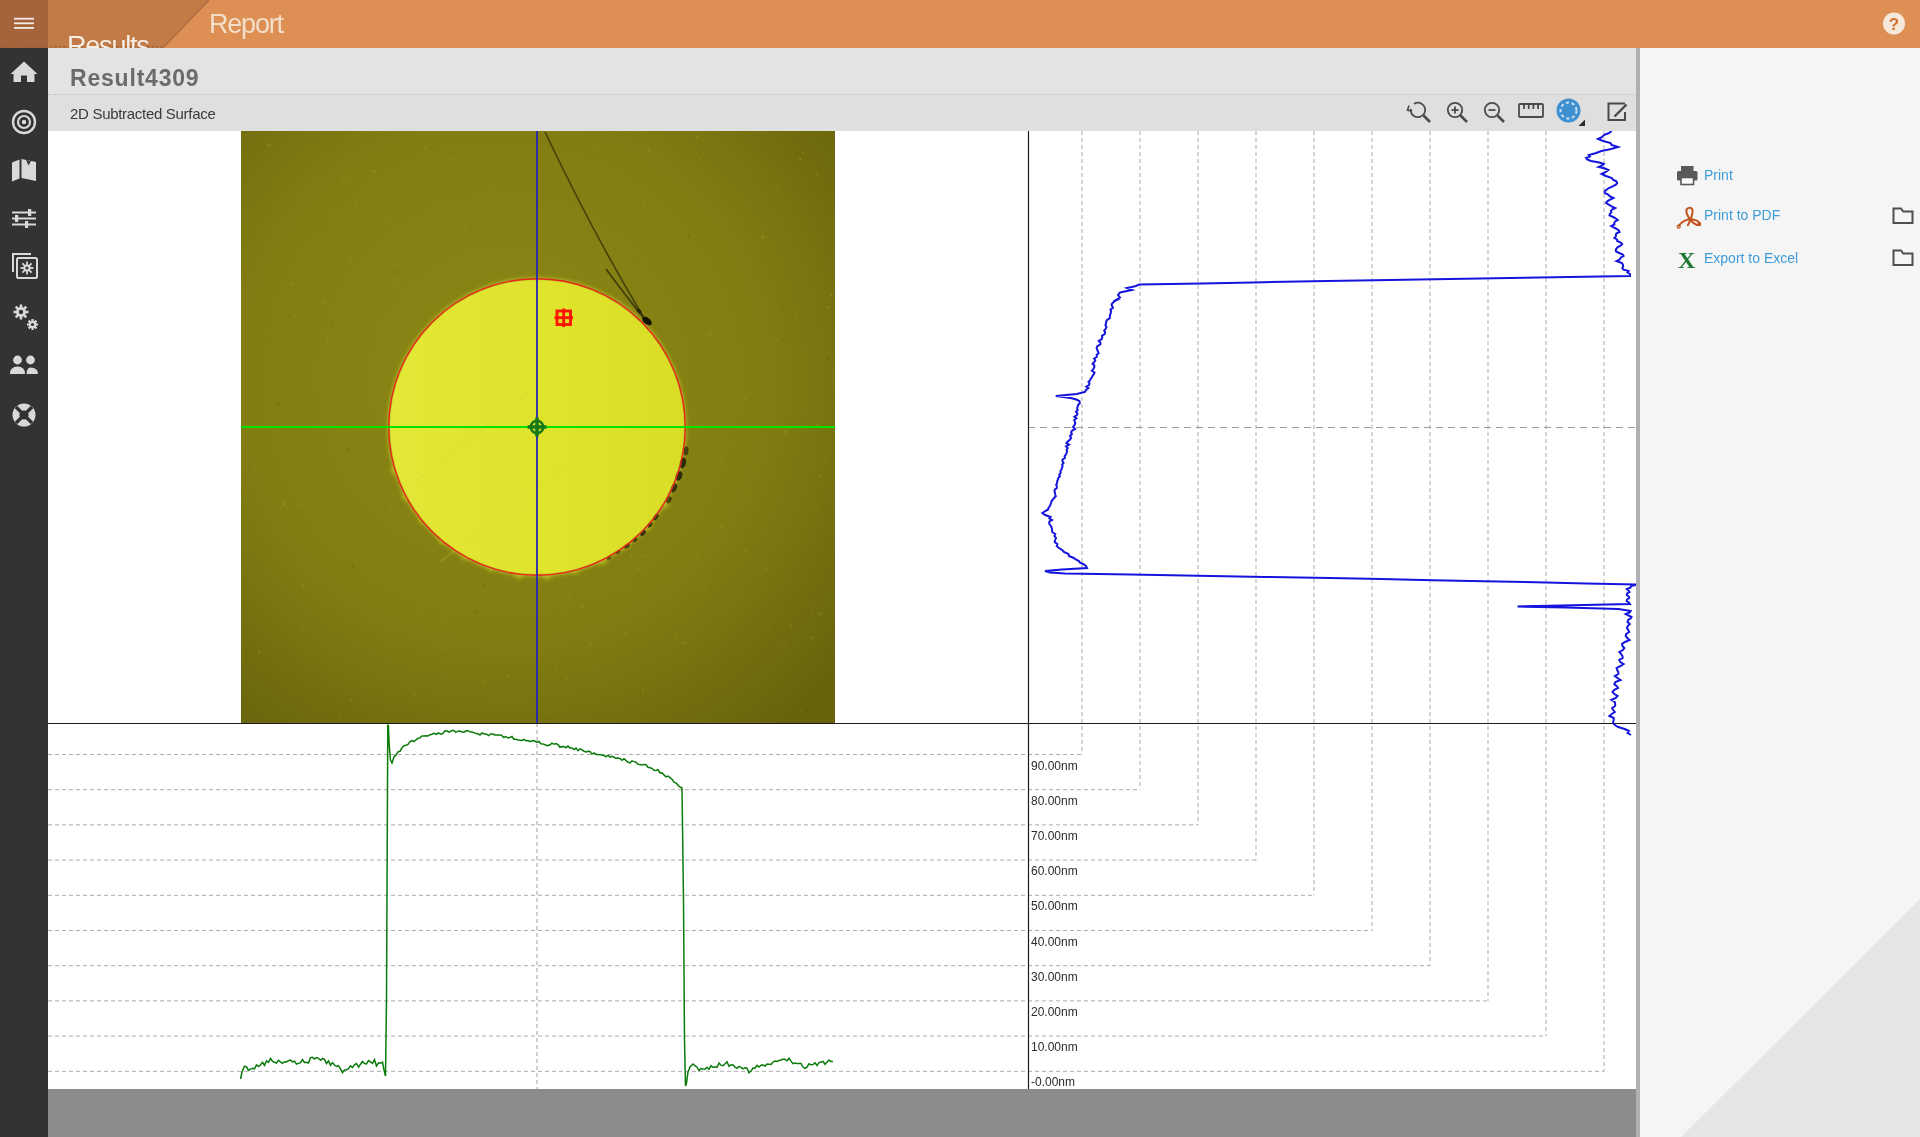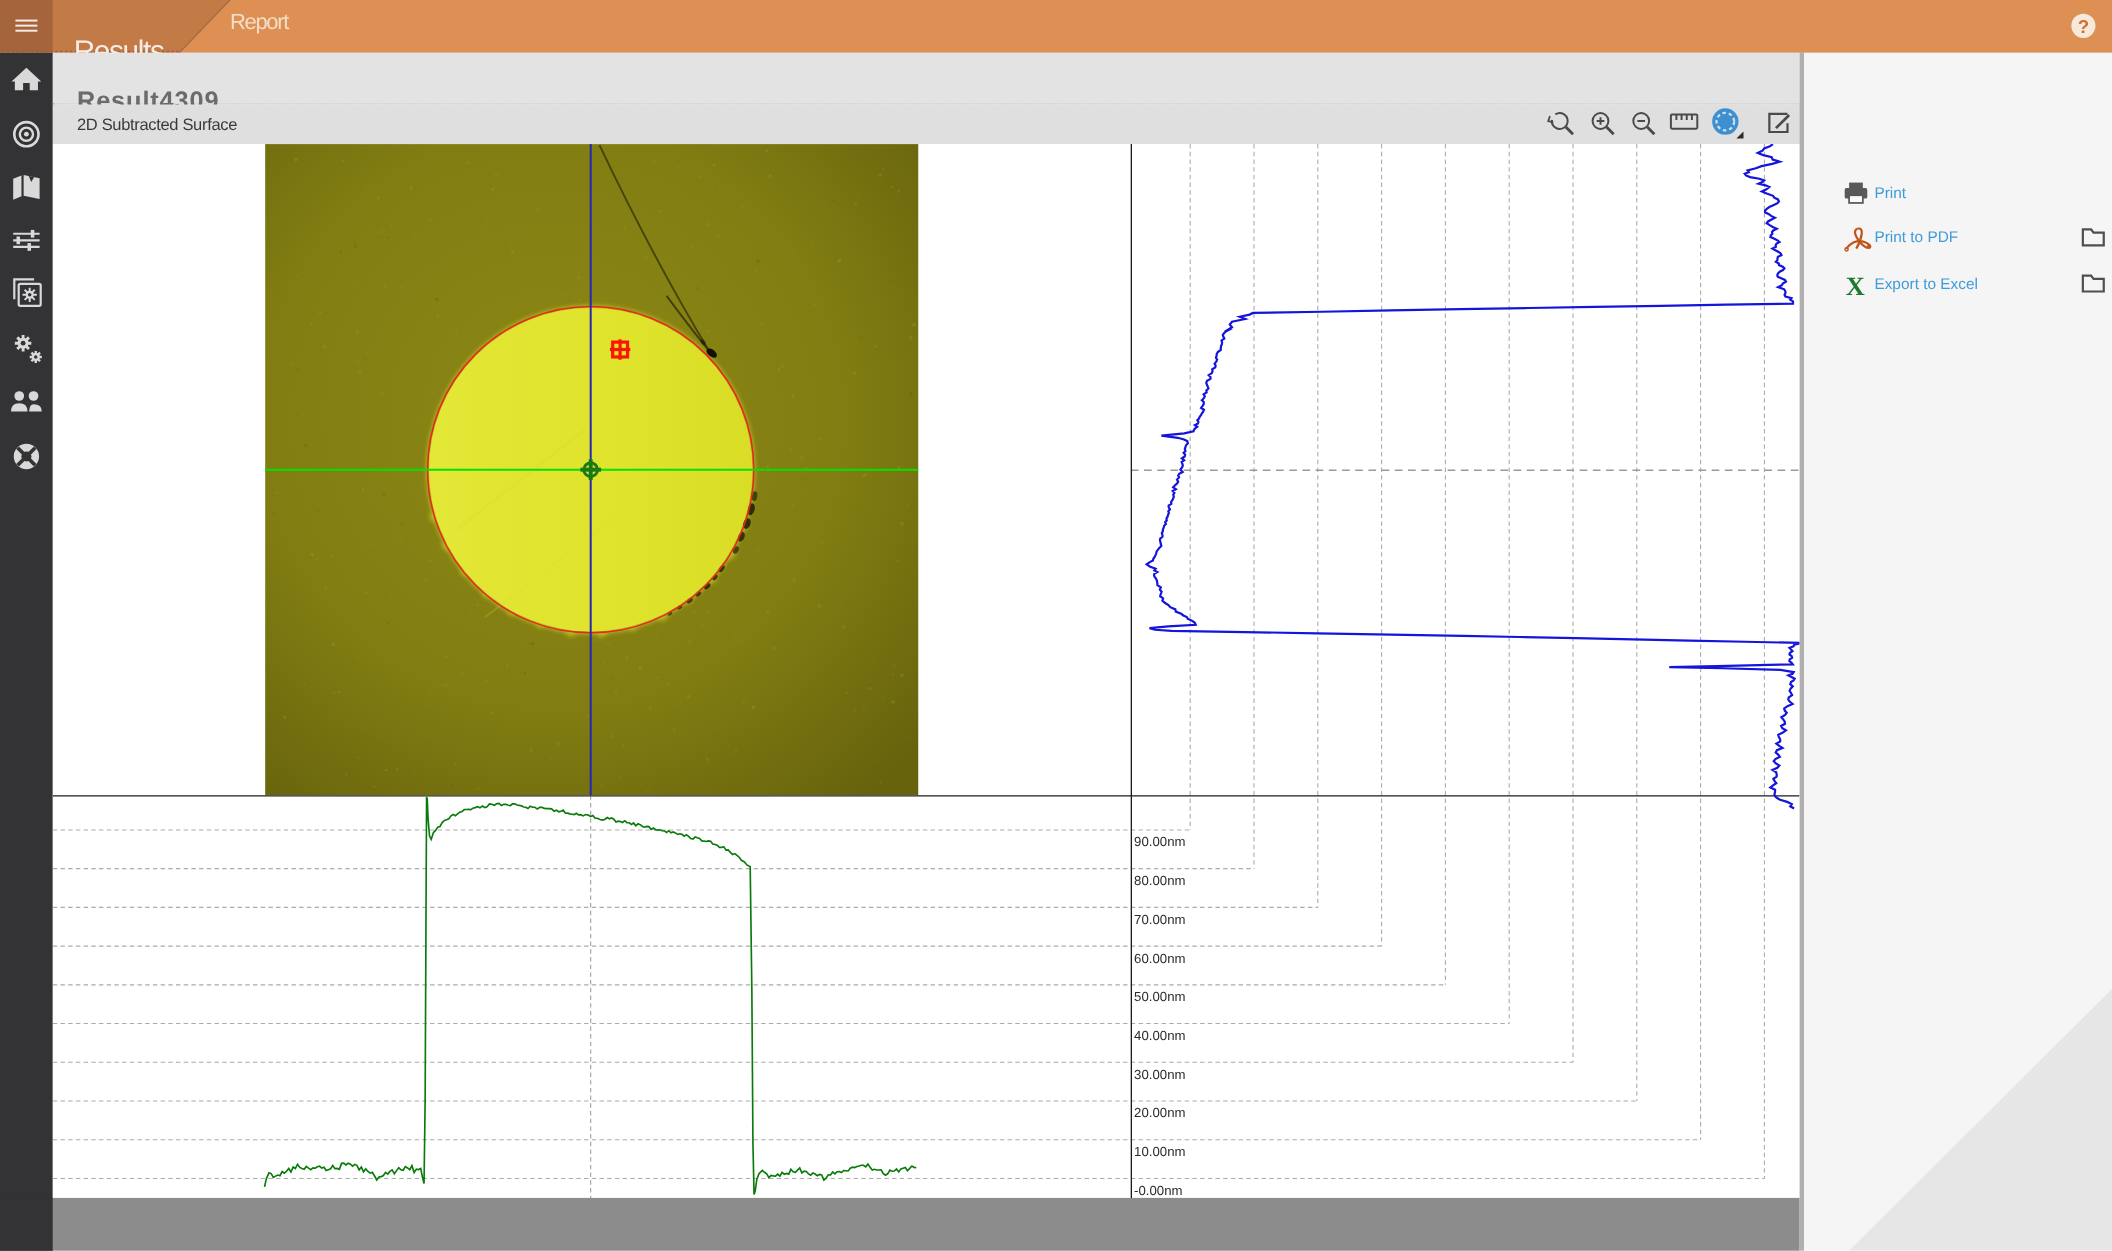--- a/index.html
+++ b/index.html
@@ -14,21 +14,21 @@
 <rect x="0" y="0" width="48" height="48" fill="#a5643c"></rect>
 <line x1="2" y1="46.8" x2="163" y2="46.8" stroke="#96613a" stroke-width="1.4" stroke-dasharray="2 2.4"></line>
 <rect x="14" y="17.8" width="20" height="1.8" fill="#f4ece4"></rect>
 <rect x="14" y="22.4" width="20" height="1.8" fill="#f4ece4"></rect>
 <rect x="14" y="27" width="20" height="1.8" fill="#f4ece4"></rect>
 <circle cx="1894" cy="23.5" r="11" fill="#f6e9db"></circle>
 <text x="1894" y="30" font-size="17" font-weight="bold" fill="#cf7030" text-anchor="middle">?</text>
 </svg>
 </div>
 <div class="abs" style="left:67px;top:9px;width:200px;height:32px;font-size:27px;color:#f6ede5;letter-spacing:-1.2px;margin-top:22px;">Results</div>
-<div class="abs" style="left:209px;top:9px;width:200px;height:32px;font-size:20px;color:#f3dfc9;letter-spacing:-1.2px;">Report</div>
+<div class="abs" style="left:209px;top:9px;width:200px;height:32px;font-size:27px;color:#f3dfc9;letter-spacing:-1.2px;">Report</div>
 
 <div class="abs" style="left:0;top:48px;width:48px;height:1089px;background:#333336;">
 <svg width="48" height="1089" style="position:absolute;left:0;top:0;">
 <g fill="#d9d9d9" stroke="none">
 
  <path d="M24 13.5 L10.5 26 L13.5 26 L13.5 34 L21 34 L21 27.5 L27 27.5 L27 34 L34.5 34 L34.5 26 L37.5 26 Z"></path>
 
  <g fill="none" stroke="#d9d9d9">
   <circle cx="24" cy="74" r="11" stroke-width="2.4"></circle>
   <circle cx="24" cy="74" r="6" stroke-width="2.2"></circle>
@@ -92,21 +92,21 @@
 
  <circle cx="24" cy="1065" r="11.5"></circle>
  <circle cx="24" cy="1061" r="3.9" fill="#333336"></circle>
  <path d="M15.5 1073.5 Q15.5 1066.5 24 1066.5 Q32.5 1066.5 32.5 1073.5 Q28 1076.8 24 1076.8 Q20 1076.8 15.5 1073.5 Z" fill="#333336"></path>
 </g>
 </svg>
 </div>
 <div class="abs" style="left:0;top:1089px;width:48px;height:48px;background:#333336;"></div>
 
 <div class="abs" style="left:48px;top:48px;width:1588px;height:47px;background:#e3e3e3;border-bottom:1px dotted #bdbdbd;box-sizing:border-box;">
- <div style="position:absolute;left:22px;top:30px;font-size:23px;font-weight:bold;color:#6b6b6b;letter-spacing:0.8px;">Result4309</div>
+ <div style="position:absolute;left:22px;top:17px;font-size:23px;font-weight:bold;color:#6b6b6b;letter-spacing:0.8px;">Result4309</div>
 </div>
 <div class="abs" style="left:48px;top:95px;width:1588px;height:36px;background:#dfdfdf;padding-left:28px;">
  <div style="position:absolute;left:22px;top:10px;font-size:15px;color:#3a3a3a;letter-spacing:-0.3px;">2D Subtracted Surface</div>
  <svg width="1588" height="36" style="position:absolute;left:0;top:0;">
   <g fill="none" stroke="#4a4a4a" stroke-width="1.8">
 
    <circle cx="1370" cy="15" r="7.2" stroke-dasharray="31 6" transform="rotate(-60 1370 15)"></circle>
    <line x1="1375.5" y1="20.5" x2="1382" y2="27" stroke-width="2.6"></line>
    <path d="M1361 10.5 l-1.5 4.6 4.6 1.2" stroke-width="1.6"></path>
 

